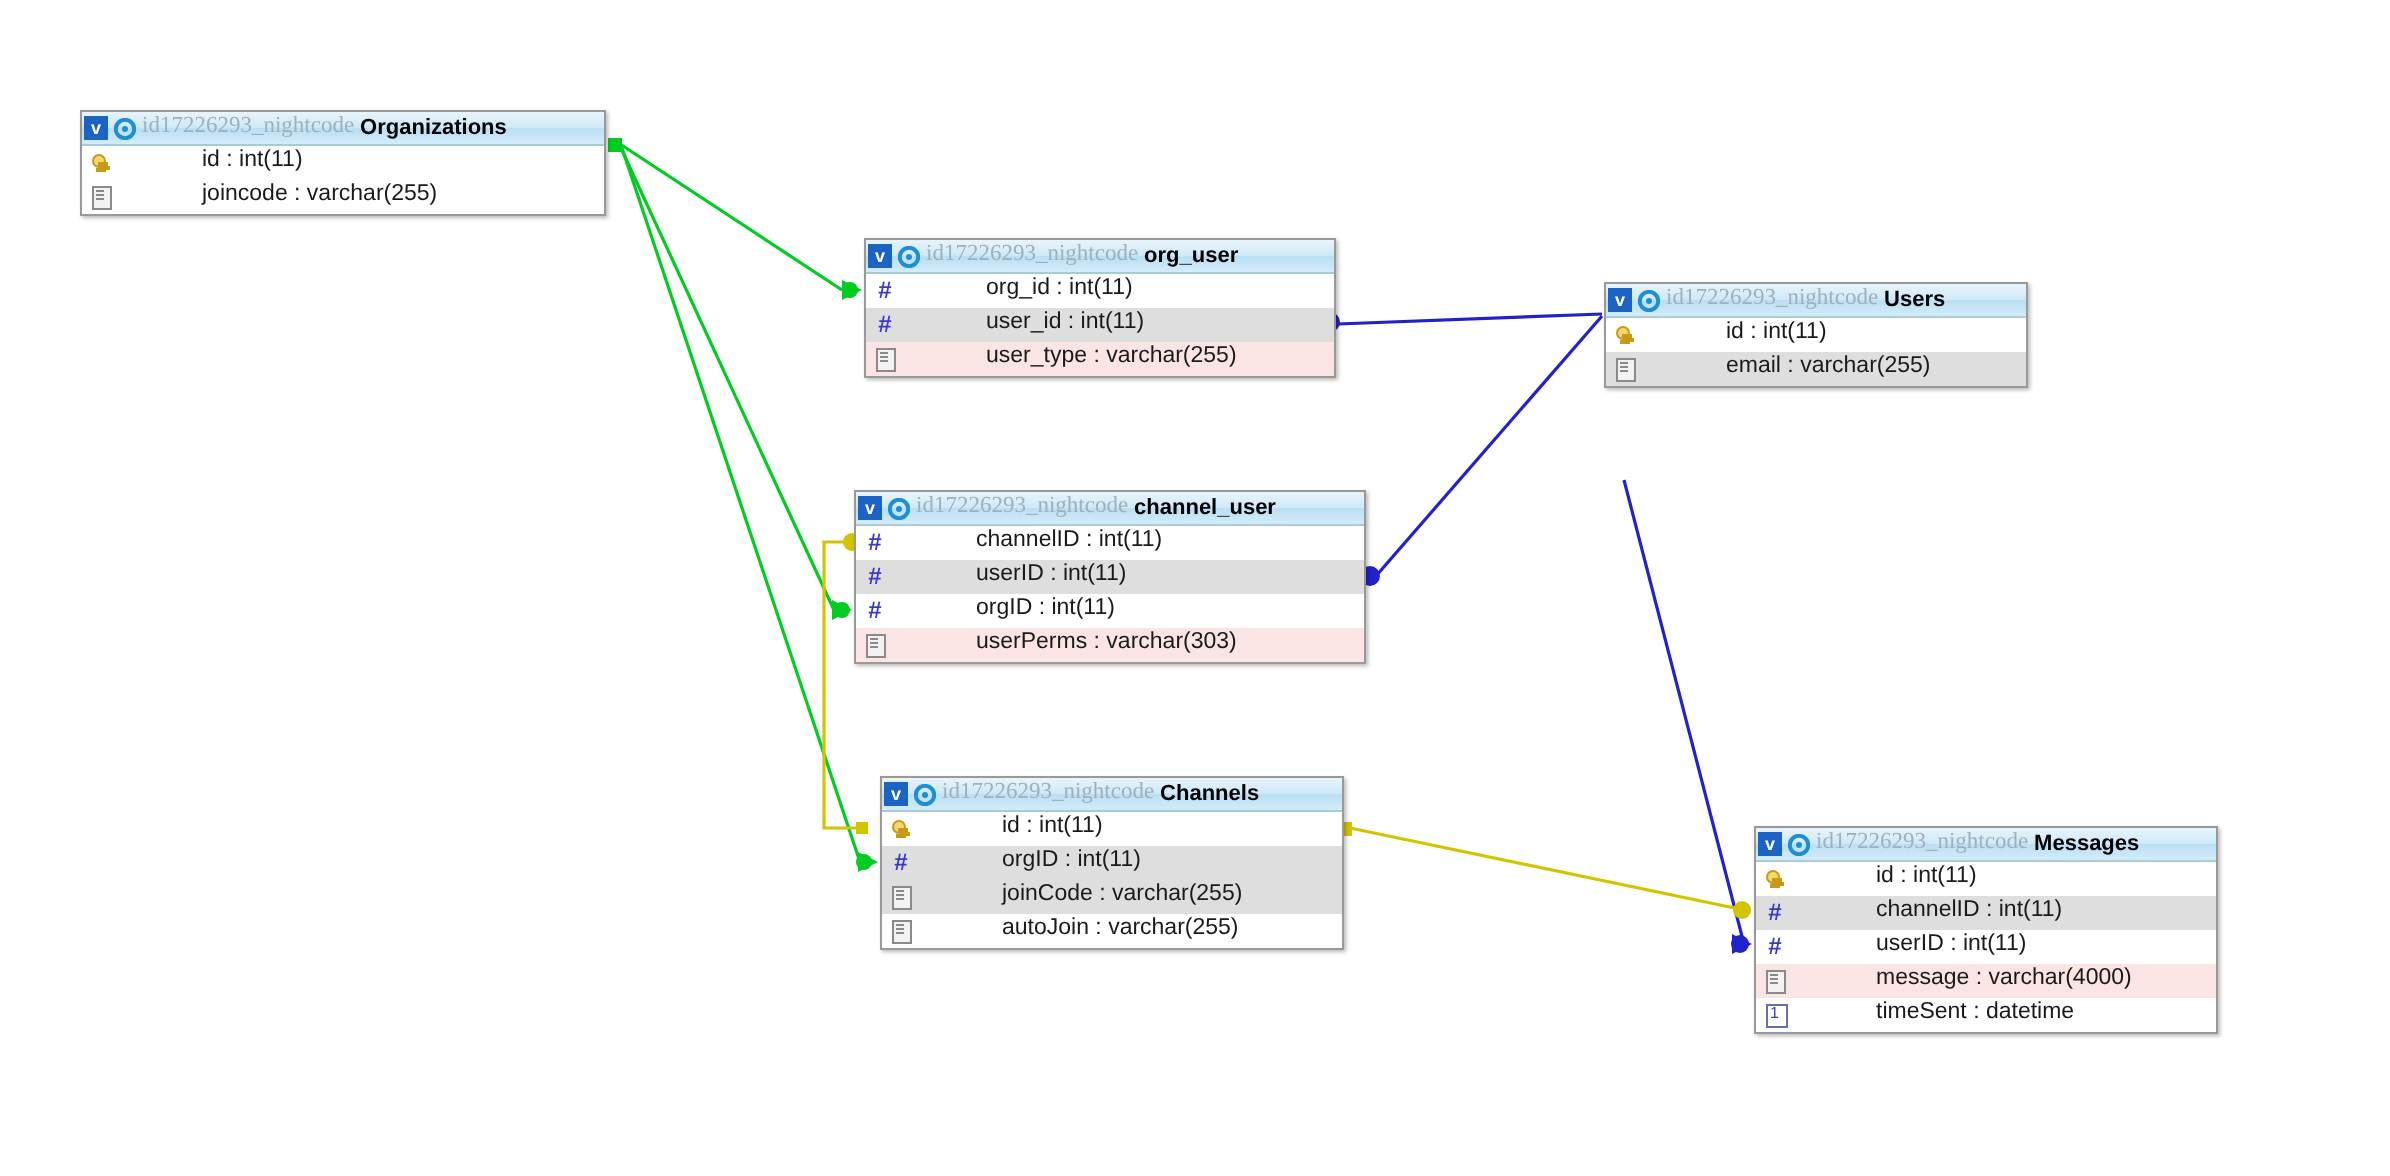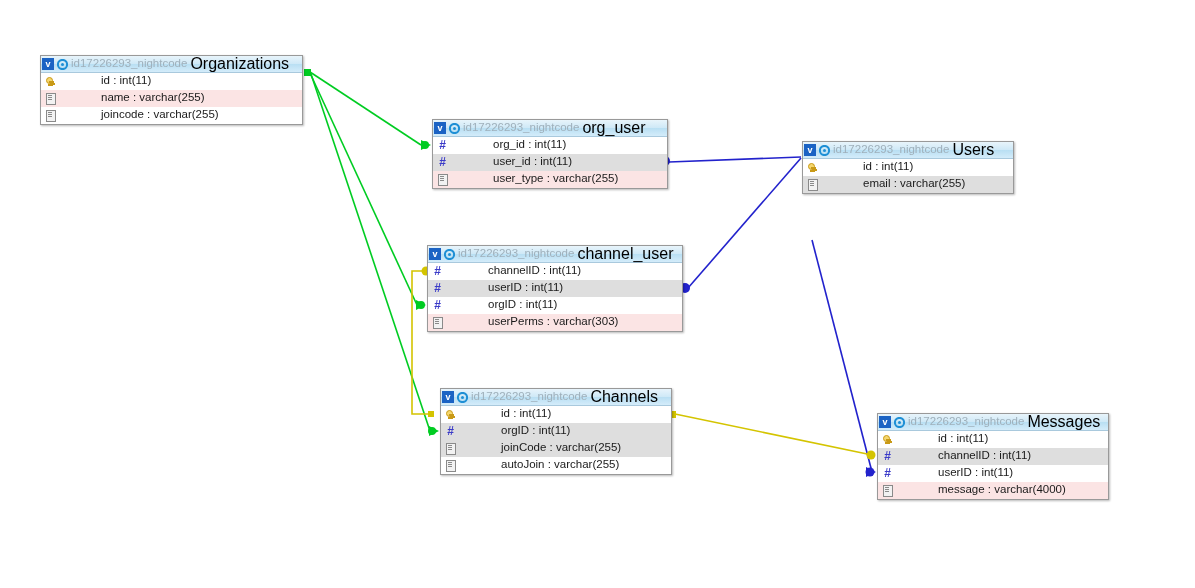--- a/index.html
+++ b/index.html
@@ -58,25 +58,26 @@
   .gear-icon {
     flex: 0 0 auto;
     width: 11px; height: 11px;
     display: inline-block;
     position: relative;
   }
   .db-prefix {
     color: #9fb0bb;
     font-size: 11.5px;
     font-weight: normal;
+    font-family: Liberation Serif, serif;
   }
   .tbl-name {
     color: #000000;
-    font-size: 16px;
-    font-weight: normal;
+    font-size: 11px;
+    font-weight: bold;
   }
   .col-row {
     display: flex;
     align-items: center;
     height: 17px;
     padding-left: 4px;
     gap: 5px;
     font-size: 11.5px;
     color: #1a1a1a;
     border-bottom: 1px solid transparent;
@@ -216,24 +217,20 @@
           <circle cx="5.5" cy="5.5" r="1.5" fill="#1e8fd5"></circle>
         </svg>
       </span>
       <span class="db-prefix">id17226293_nightcode</span>
       <span class="tbl-name">Organizations</span>
     </div>
     <div class="col-row bg-white">
       <span class="col-icon ico-key"></span>
       <span class="col-text">id : int(11)</span>
     </div>
-    <div class="col-row bg-pink">
-      <span class="col-icon ico-col"></span>
-      <span class="col-text">name : varchar(255)</span>
-    </div>
     <div class="col-row bg-white">
       <span class="col-icon ico-col"></span>
       <span class="col-text">joincode : varchar(255)</span>
     </div>
   </div>
 
   <div class="table-box" style="left:432px; top:119px; width:236px;">
     <div class="tbl-header">
       <span class="v-badge">v</span>
       <span class="gear-icon">
@@ -362,15 +359,19 @@
       <span class="col-text">channelID : int(11)</span>
     </div>
     <div class="col-row bg-white">
       <span class="col-icon ico-hash">#</span>
       <span class="col-text">userID : int(11)</span>
     </div>
     <div class="col-row bg-pink">
       <span class="col-icon ico-col"></span>
       <span class="col-text">message : varchar(4000)</span>
     </div>
+    <div class="col-row bg-white">
+      <span class="col-icon ico-date"></span>
+      <span class="col-text">timeSent : datetime</span>
+    </div>
   </div>
 
 </div>
 
 </body></html>

